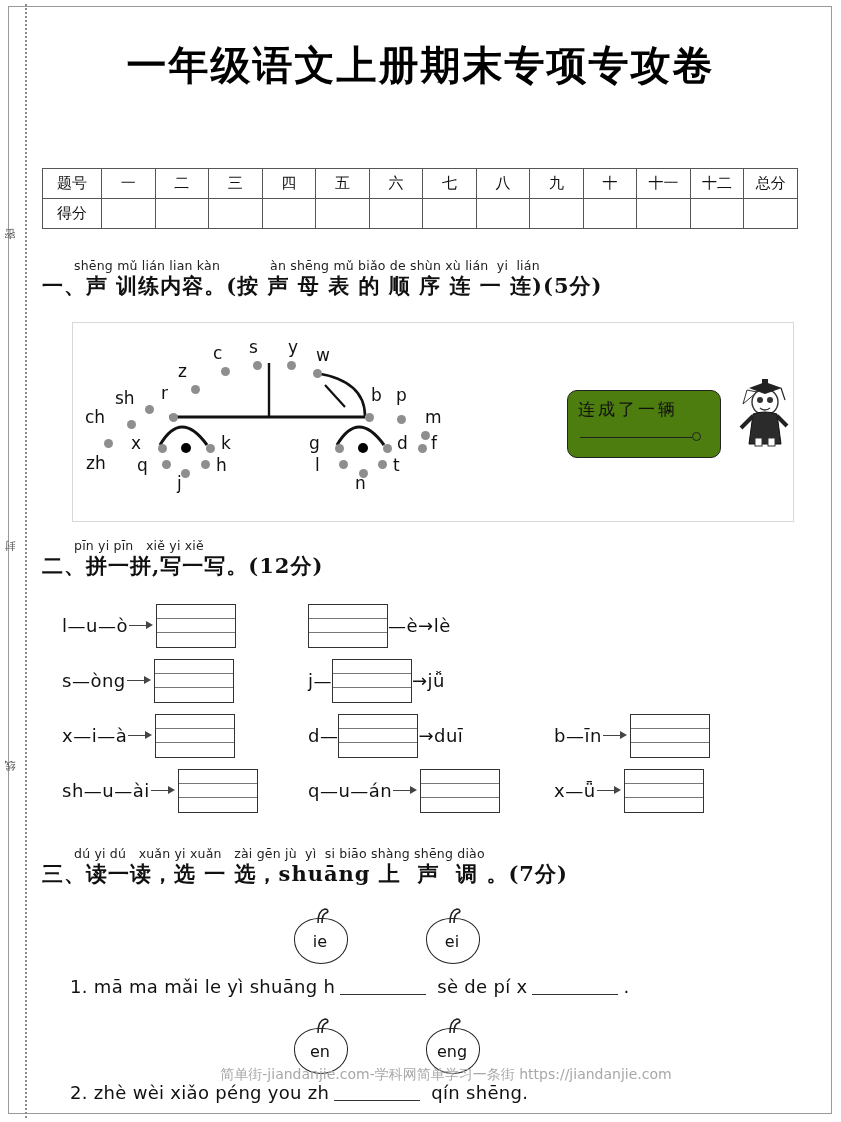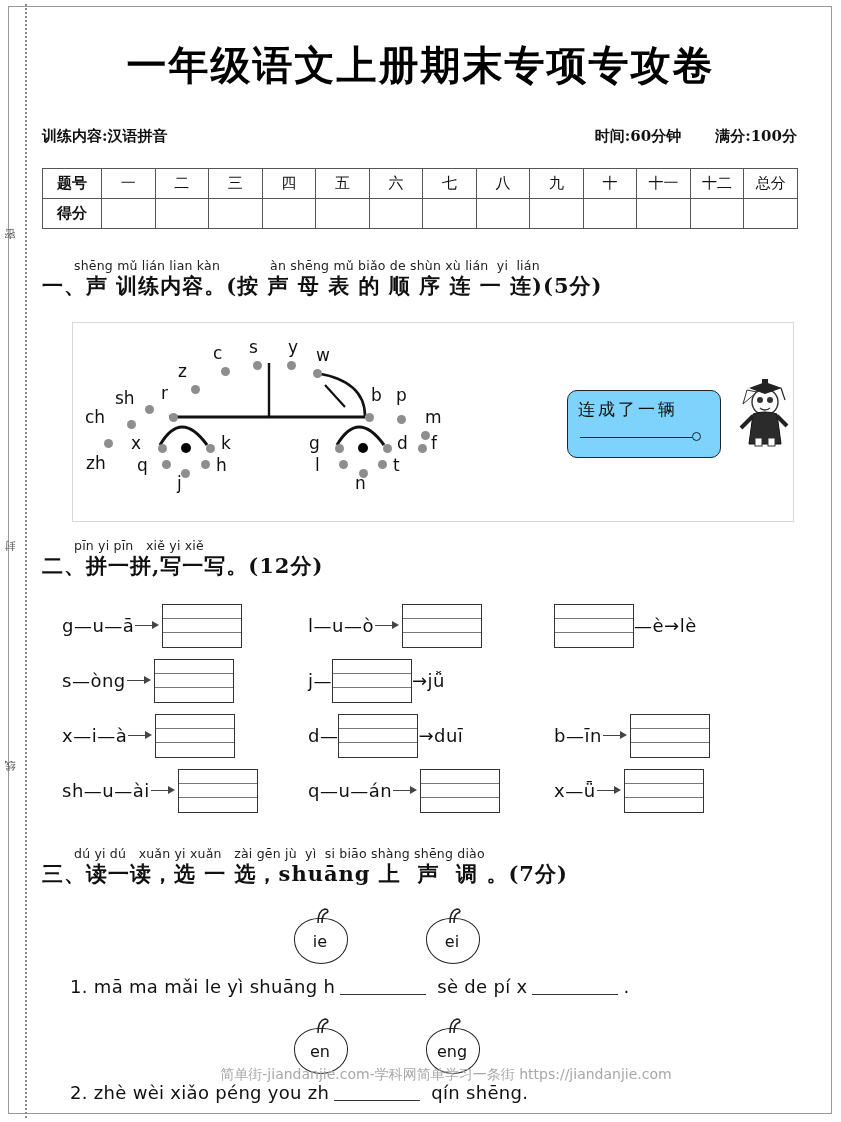--- a/index.html
+++ b/index.html
@@ -46,21 +46,21 @@
 
   
   .score-table{
     position:absolute;left:42px;top:168px;width:756px;
     border-collapse:collapse;table-layout:fixed;
   }
   .score-table td{
     border:1px solid #555;height:27px;text-align:center;vertical-align:middle;
     font-family:"DejaVu Serif","Liberation Serif",serif;font-size:15px;
   }
-  .score-table td.head-col{width:56px;font-weight:bold;}
+  .score-table td.head-col{width:56px;}
 
   
   .sec{position:absolute;left:42px;right:20px;}
   .sec-py{
     font-size:12.5px;color:#222;letter-spacing:.2px;white-space:pre;
     margin-left:32px;font-family:"DejaVu Sans",sans-serif;
   }
   .sec-title{
     font-family:"DejaVu Serif","Liberation Serif",serif;
     font-size:21px;font-weight:bold;letter-spacing:1px;white-space:pre;
@@ -80,21 +80,21 @@
   .dot.center{background:#000;width:10px;height:10px;}
   .lbl{
     position:absolute;font-family:"DejaVu Sans",sans-serif;font-size:17px;color:#111;
     white-space:nowrap;
   }
   .diagram svg{position:absolute;left:0;top:0;}
 
   
   .bubble{
     position:absolute;left:567px;top:390px;width:152px;height:66px;
-    border:1.6px solid #222;border-radius:10px;background:#7dd3fc;text-align:center;
+    border:1.6px solid #222;border-radius:10px;background:#4d7c0f;text-align:center;
   }
   .bubble-text{
     position:absolute;left:10px;top:7px;font-size:17px;
     font-family:"DejaVu Serif","Liberation Serif",serif;letter-spacing:3px;
   }
   .bubble-line{
     position:absolute;left:12px;top:46px;width:112px;border-bottom:1.4px solid #222;
   }
   .bubble-circle{
     position:absolute;left:124px;top:41px;width:7px;height:7px;
@@ -163,27 +163,20 @@
 <div class="page">
 
   <div class="frame"></div>
   <div class="seal-dotted"></div>
   <div class="seal-char seal-1">密</div>
   <div class="seal-char seal-2">封</div>
   <div class="seal-char seal-3">线</div>
 
   <div class="title">一年级语文上册期末专项专攻卷</div>
 
-  <div class="meta">
-    <div>训练内容:汉语拼音</div>
-    <div class="meta-right">
-      <div>时间:60分钟</div>
-      <div>满分:100分</div>
-    </div>
-  </div>
 
   <table class="score-table">
     <tbody id="score-tbody">
         <tr>
           <td class="head-col">题号</td>
           <td>一</td>
           <td>二</td>
           <td>三</td>
           <td>四</td>
           <td>五</td>
@@ -302,25 +295,20 @@
   </svg>
 
   <div class="sec" id="sec2">
     <div class="sec-py">pīn yi pīn   xiě yi xiě</div>
     <div class="sec-title">二、拼一拼,写一写。(12分)</div>
   </div>
 
   <div class="spell" id="spell" style="top:598px;">
       <div class="spell-row">
         <div class="spell-cell">
-          <span class="pin">g—u—ā</span>
-          <span class="arrow"></span>
-          <div class="wbox"></div>
-        </div>
-        <div class="spell-cell">
           <span class="pin">l—u—ò</span>
           <span class="arrow"></span>
           <div class="wbox"></div>
         </div>
         <div class="spell-cell">
           <div class="wbox"></div>
           <span class="pin">—è→lè</span>
         </div>
       </div>
       <div class="spell-row">

